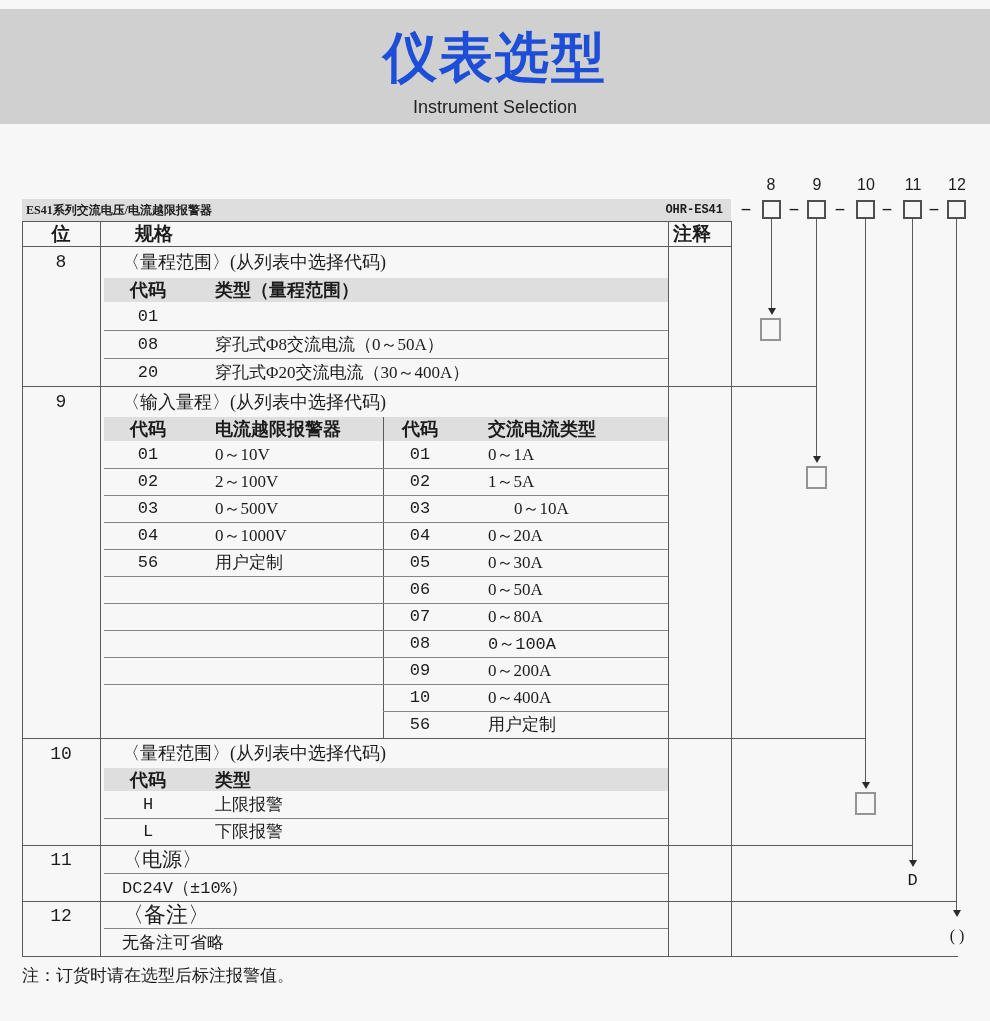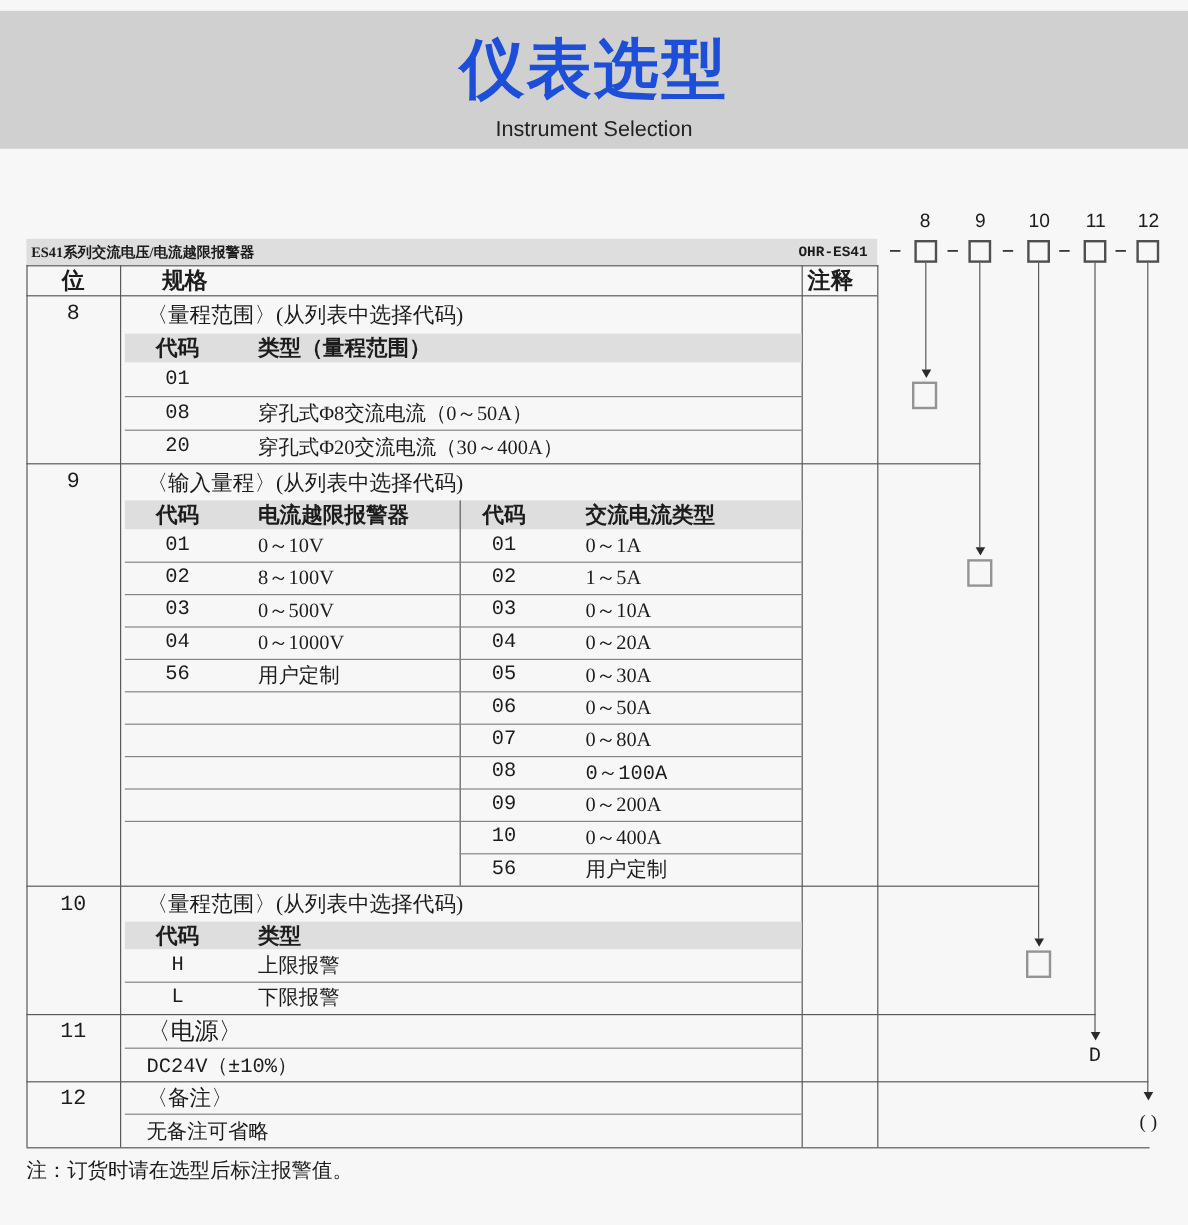--- a/index.html
+++ b/index.html
@@ -89,34 +89,34 @@
   <div class="lh lt" style="left:104px;top:576px;width:564px;"></div>
   <div class="lh lt" style="left:104px;top:603px;width:564px;"></div>
   <div class="lh lt" style="left:104px;top:630px;width:564px;"></div>
   <div class="lh lt" style="left:104px;top:657px;width:564px;"></div>
   <div class="lh lt" style="left:104px;top:684px;width:564px;"></div>
   <div class="lh lt" style="left:383px;top:711px;width:285px;"></div>
 
   <div class="t mono center" style="left:104px;top:441px;width:88px;height:27px;">01</div>
   <div class="t" style="left:215px;top:441px;height:27px;">0～10V</div>
   <div class="t mono center" style="left:104px;top:468px;width:88px;height:27px;">02</div>
-  <div class="t" style="left:215px;top:468px;height:27px;">8～100V</div>
+  <div class="t" style="left:215px;top:468px;height:27px;">2～100V</div>
   <div class="t mono center" style="left:104px;top:495px;width:88px;height:27px;">03</div>
   <div class="t" style="left:215px;top:495px;height:27px;">0～500V</div>
   <div class="t mono center" style="left:104px;top:522px;width:88px;height:27px;">04</div>
   <div class="t" style="left:215px;top:522px;height:27px;">0～1000V</div>
   <div class="t mono center" style="left:104px;top:549px;width:88px;height:27px;">56</div>
   <div class="t" style="left:215px;top:549px;height:27px;">用户定制</div>
 
   <div class="t mono center" style="left:384px;top:441px;width:72px;height:27px;">01</div>
   <div class="t" style="left:488px;top:441px;height:27px;">0～1A</div>
   <div class="t mono center" style="left:384px;top:468px;width:72px;height:27px;">02</div>
   <div class="t" style="left:488px;top:468px;height:27px;">1～5A</div>
   <div class="t mono center" style="left:384px;top:495px;width:72px;height:27px;">03</div>
-  <div class="t" style="left:488px;top:495px;height:27px;">0～10A</div>
+  <div class="t" style="left:514px;top:495px;height:27px;">0～10A</div>
   <div class="t mono center" style="left:384px;top:522px;width:72px;height:27px;">04</div>
   <div class="t" style="left:488px;top:522px;height:27px;">0～20A</div>
   <div class="t mono center" style="left:384px;top:549px;width:72px;height:27px;">05</div>
   <div class="t" style="left:488px;top:549px;height:27px;">0～30A</div>
   <div class="t mono center" style="left:384px;top:576px;width:72px;height:27px;">06</div>
   <div class="t" style="left:488px;top:576px;height:27px;">0～50A</div>
   <div class="t mono center" style="left:384px;top:603px;width:72px;height:27px;">07</div>
   <div class="t" style="left:488px;top:603px;height:27px;">0～80A</div>
   <div class="t mono center" style="left:384px;top:630px;width:72px;height:27px;">08</div>
   <div class="t" style="left:488px;top:630px;height:27px;font-family:Liberation Mono, monospace;">0～100A</div>
@@ -137,21 +137,21 @@
   <div class="lh lt" style="left:104px;top:818px;width:564px;"></div>
   <div class="t mono center" style="left:104px;top:818px;width:88px;height:27px;">L</div>
   <div class="t" style="left:215px;top:818px;height:27px;">下限报警</div>
 
   <div class="t mono center" style="left:22px;top:846px;width:78px;height:27px;font-size:18px;">11</div>
   <div class="t" style="left:122px;top:845px;height:28px;font-size:20px;">〈电源〉</div>
   <div class="lh lt" style="left:104px;top:873px;width:564px;"></div>
   <div class="t mono" style="left:122px;top:873px;height:28px;">DC24V（±10%）</div>
 
   <div class="t mono center" style="left:22px;top:902px;width:78px;height:27px;font-size:18px;">12</div>
-  <div class="t" style="left:122px;top:901px;height:27px;font-size:18px;">〈备注〉</div>
+  <div class="t" style="left:122px;top:901px;height:27px;font-size:22px;">〈备注〉</div>
   <div class="lh lt" style="left:104px;top:928px;width:564px;"></div>
   <div class="t" style="left:122px;top:928px;height:28px;">无备注可省略</div>
 
   <div class="t" style="left:22px;top:962px;height:26px;">注：订货时请在选型后标注报警值。</div>
 
   <div class="t sans center" style="left:759px;top:175px;width:24px;height:20px;font-size:16px;">8</div>
   <div class="t sans center" style="left:805px;top:175px;width:24px;height:20px;font-size:16px;">9</div>
   <div class="t sans center" style="left:854px;top:175px;width:24px;height:20px;font-size:16px;">10</div>
   <div class="t sans center" style="left:901px;top:175px;width:24px;height:20px;font-size:16px;">11</div>
   <div class="t sans center" style="left:945px;top:175px;width:24px;height:20px;font-size:16px;">12</div>

